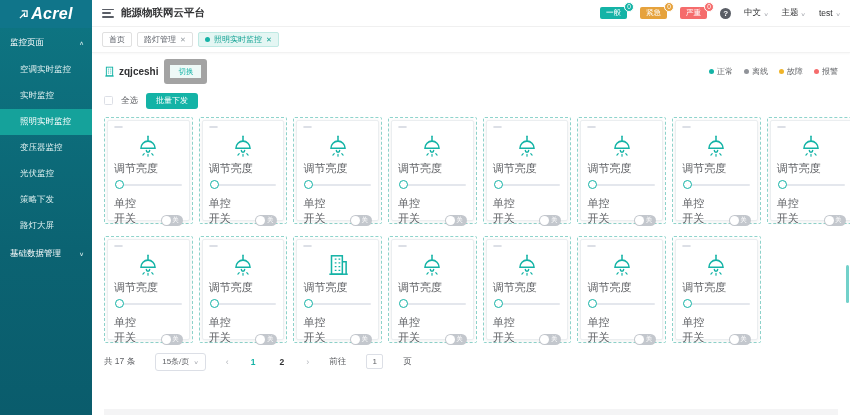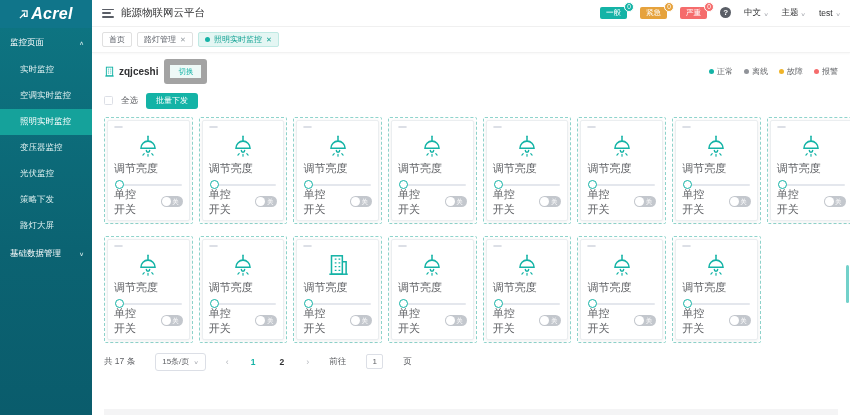--- a/index.html
+++ b/index.html
@@ -16,22 +16,22 @@
   .side-item { font-size:8.5px; color:#dff0f0; padding:7px 4px 7px 20px; cursor:pointer; white-space:nowrap; }
   .side-item.active { background:#15a29b; color:#fff; }
 
   
   .main { flex:1; display:flex; flex-direction:column; background:#fff; position:relative; min-width:0; }
 
   .topbar { height:27px; display:flex; align-items:center; padding:0 10px 0 10px; border-bottom:1px solid #f0f0f0; }
   .hamburger { width:12px; height:9px; display:inline-flex; flex-direction:column; justify-content:space-between; margin-right:7px; }
   .hamburger i { display:block; height:1.5px; background:#5a5e66; border-radius:1px; }
   .hamburger i:nth-child(2){ width:75%; }
-  .app-title { font-size:10.5px; font-weight:normal; color:#303133; }
-  .topbar-right { margin-left:auto; display:flex; gap:13px; }
+  .app-title { font-size:10.5px; font-weight:bold; color:#303133; }
+  .topbar-right { margin-left:auto; display:flex; align-items:center; gap:13px; }
   .alarm-badge { position:relative; font-size:7.5px; color:#fff; padding:2px 6px; border-radius:2px; line-height:1; }
   .alarm-badge .count { position:absolute; top:-5px; right:-7px; min-width:10px; height:10px; border-radius:5px; border:1px solid #fff; font-size:6.5px; display:flex; align-items:center; justify-content:center; color:#fff; }
   .bg-teal { background:#14b3a6; } .bg-orange { background:#e6a23c; } .bg-red { background:#f56c6c; }
   .help-circle { width:11px; height:11px; border-radius:50%; background:#5a5e66; color:#fff; font-size:8px; font-weight:bold; display:flex; align-items:center; justify-content:center; }
   .top-drop { font-size:8.5px; color:#303133; display:flex; align-items:center; gap:3px; }
   .drop-arrow { font-size:6px; color:#a8abb2; transform:scale(1.2,.8); }
 
   .tabbar { height:26px; display:flex; align-items:center; gap:5px; padding:0 10px; border-bottom:1px solid #f2f2f2; box-shadow:0 1px 2px rgba(0,0,0,.03); }
   .tag { font-size:8px; color:#5a5e66; background:#fff; border:1px solid #e0e0e0; border-radius:2px; padding:2.5px 6px; display:flex; align-items:center; gap:4px; line-height:1; }
   .tag .dot { width:5px; height:5px; border-radius:50%; background:#14b3a6; display:none; }
@@ -56,21 +56,21 @@
 
   .grid { display:grid; grid-template-columns:repeat(8,1fr); gap:12px 6px; }
   .card-outer { border:1px dashed #8fd4cc; border-radius:2px; padding:2px; }
   .card { background:#fff; border:1px solid #ebeef0; border-radius:2px; box-shadow:0 1px 4px rgba(0,0,0,.07); padding:5px 6px 7px 6px; height:101px; display:flex; flex-direction:column; }
   .card-name { font-size:6.5px; color:#606266; text-align:center; margin-top:2px; white-space:nowrap; overflow:hidden; }
   .card-icon { display:flex; justify-content:center; margin:3px 0 2px 0; height:26px; }
   .card-label { font-size:11px; color:#606266; }
   .slider { position:relative; height:10px; margin:4px 1px 5px 1px; }
   .slider-track { position:absolute; top:4px; left:0; right:0; height:2px; background:#e4e7ed; border-radius:1px; }
   .slider-knob { position:absolute; top:0; left:0; width:9px; height:9px; border-radius:50%; background:#fff; border:1.5px solid #14b3a6; }
-  .switch-row { display:flex; align-items:center; gap:20px; margin-top:2px; }
+  .switch-row { display:flex; align-items:flex-end; gap:20px; margin-top:11px; }
   .toggle { position:relative; width:22px; height:11px; border-radius:6px; background:#c3c7cd; flex:0 0 auto; }
   .toggle-knob { position:absolute; top:1px; left:1px; width:9px; height:9px; border-radius:50%; background:#fff; }
   .toggle-text { position:absolute; right:4px; top:1.5px; font-size:6.5px; color:#fff; line-height:1.2; }
 
   .pagination { display:flex; align-items:center; gap:20px; margin:10px 2px 0 0; font-size:8.5px; color:#606266; }
   .page-size { border:1px solid #dcdfe6; border-radius:3px; padding:2.5px 6px; display:flex; align-items:center; gap:5px; color:#606266; font-size:8px; }
   .page-arrow { color:#b4b7bd; font-size:9px; }
   .page-num { font-size:8.5px; color:#303133; font-weight:bold; padding:0 2px; }
   .page-num.current { color:#14b3a6; }
   .goto-input { width:17px; height:15px; border:1px solid #dcdfe6; border-radius:2px; text-align:center; font-size:8px; color:#606266; display:flex; align-items:center; justify-content:center; }
@@ -89,22 +89,22 @@
     <div class="logo">
       <svg width="9" height="9" viewBox="0 0 10 10">
           <path d="M1 9 L6 4 L6 7 L9 7 L9 1 L3 1" fill="none" stroke="#ffffff" stroke-width="1.4"></path>
         </svg>
       <span class="logo-text">Acrel</span>
     </div>
     <div class="side-section">
       <span>监控页面</span>
       <span class="side-chevron">∧</span>
     </div>
+    <div class="side-item">空调实时监控</div>
     <div class="side-item">实时监控</div>
-    <div class="side-item">空调实时监控</div>
     <div class="side-item active">照明实时监控</div>
     <div class="side-item">变压器监控</div>
     <div class="side-item">光伏监控</div>
     <div class="side-item">策略下发</div>
     <div class="side-item">路灯大屏</div>
     <div class="side-section">
       <span>基础数据管理</span>
       <span class="side-chevron">∨</span>
     </div>
   </aside>

